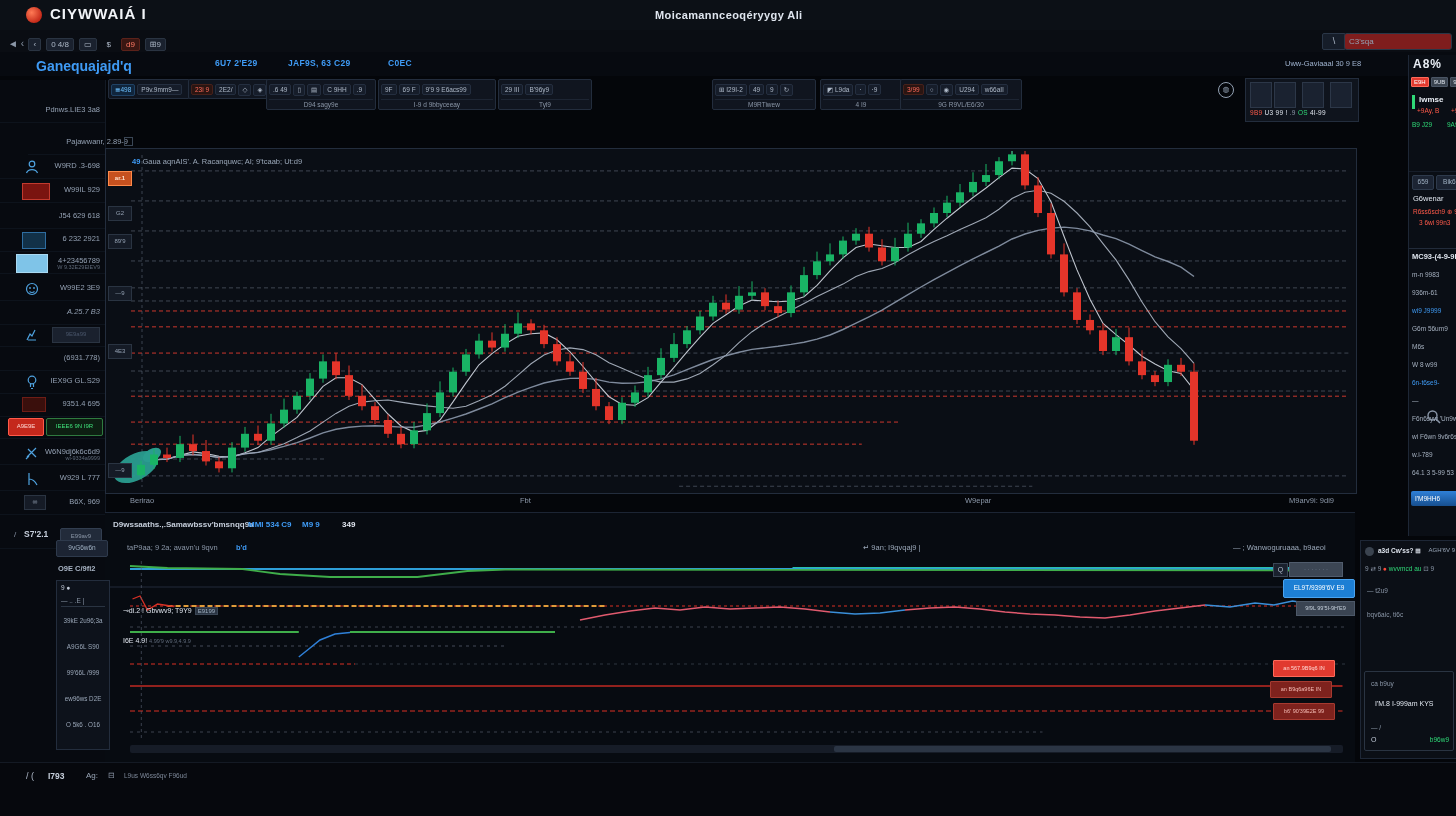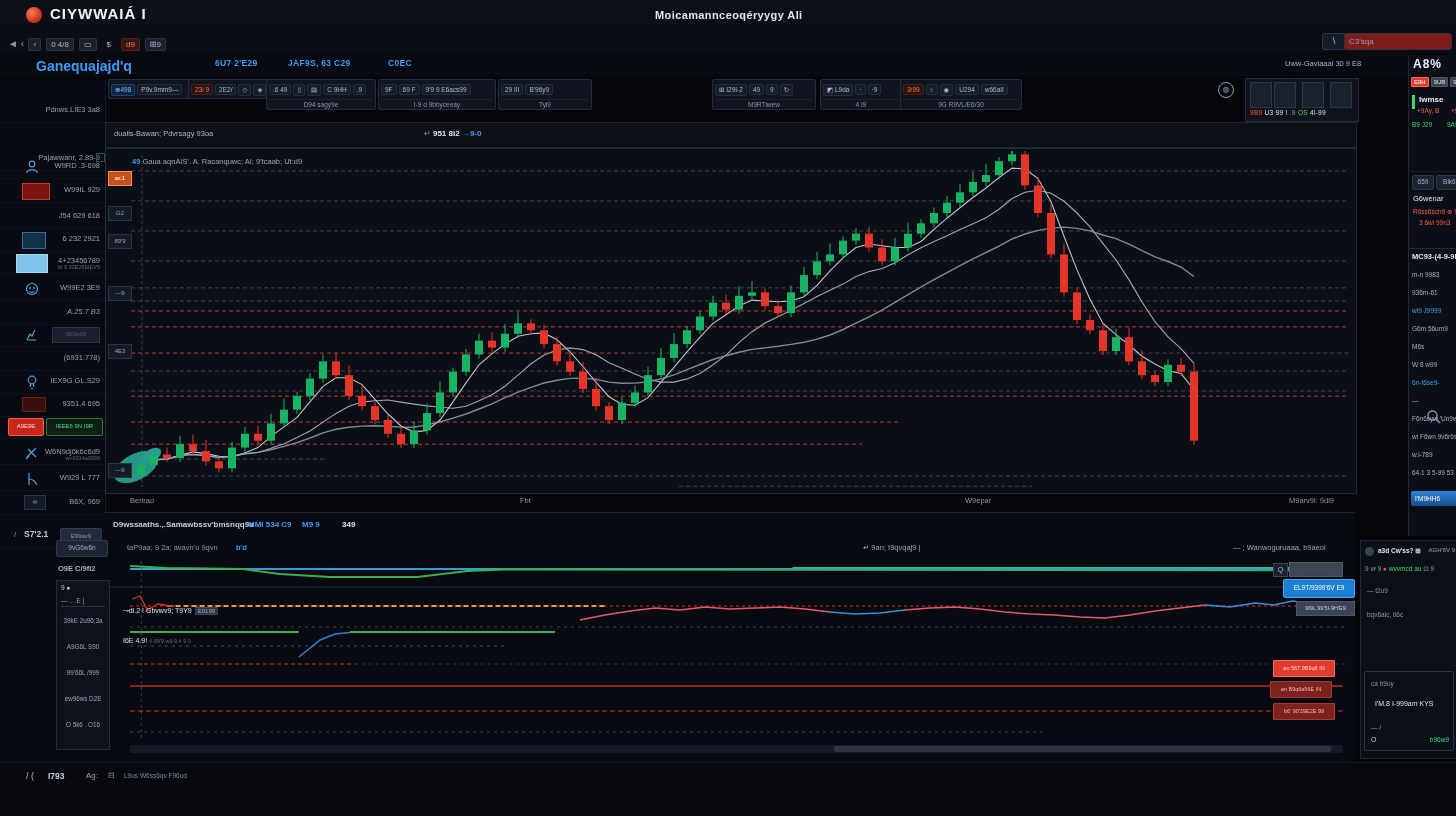--- a/index.html
+++ b/index.html
@@ -222,21 +222,21 @@
     <div class="abs thumb" style="left:28px"></div>
     <div class="abs thumb" style="left:56px"></div>
     <div class="abs thumb" style="left:84px"></div>
     <div class="abs nowrap" id="thumbcap"><span style="color: rgb(255, 90, 74);">9B9 </span><span style="color: rgb(223, 229, 238);">U3 99 ! </span><span style="color: rgb(139, 151, 168);">.9 </span><span style="color: rgb(47, 217, 119);">OS </span><span style="color: rgb(223, 229, 238);">4l-99 </span></div>
   </div>
 
   <div class="abs" id="sidebar">
       <div class="srow" style="top: 20px;">
         <span class="slabel">Pdnws.LIE3 3a8</span>
       </div>
-      <div class="srow" style="top: 68px;">
+      <div class="srow" style="top: 52px; margin-left: 28px;">
         <span class="slabel">Pajawwanr,  2.89-9</span>
         <span class="abs" style="right: 0px; top: 5px; width: 7px; height: 7px; border: 1px solid rgb(58, 70, 85);"></span>
       </div>
       <div class="srow" style="top: 76px;">
         <svg width="16" height="16" class="sicon" style="position:absolute;left:24px;top:3px">
           <circle cx="8" cy="5" r="2.8" fill="none" stroke="#4fa3e0" stroke-width="1.2"></circle>
           <path d="M2.5,14 C4,9.5 12,9.5 13.5,14" fill="none" stroke="#4fa3e0" stroke-width="1.2"></path>
         </svg>
         <span class="slabel">W9RD .3-698</span>
       </div>
@@ -309,28 +309,20 @@
         <div class="abs" style="left: 24px; top: 3px; width: 20px; height: 13px; background: rgb(21, 27, 38); border: 1px solid rgb(42, 52, 66); color: rgb(147, 160, 178); font-size: 7px; text-align: center; line-height: 12px;">∞</div>
         <span class="slabel">B6X, 969</span>
       </div>
       <div class="srow" style="top: 446px;">
         <span class="abs" style="left: 14px; top: 4px; font-size: 8px; color: rgb(139, 151, 168);">/</span>
         <span class="abs" style="left: 24px; top: 3px; font-size: 8.5px; font-weight: bold; color: rgb(198, 207, 220);">S7'2.1</span>
         <div class="abs" style="right: 3px; top: 2px; width: 40px; height: 16px; background: rgb(34, 43, 58); border: 1px solid rgb(50, 62, 80); color: rgb(139, 151, 168); font-size: 6px; text-align: center; line-height: 15px; border-radius: 2px;">E99av9</div>
       </div>
     </div>
 
-  <div class="abs" id="chart-topbar">
-    <div class="abs" id="ct-left">dualis-Bawan; Pdvrsagy 93oa</div>
-    <div class="abs" id="ct-right">
-      <span style="color:#8b97a8">↵</span>
-      <span style="color:#dfe5ee;font-weight:bold">951 8i2</span>
-      <span style="color:#3f9bf5;font-weight:bold">→9-0</span>
-    </div>
-  </div>
 
   <div class="abs" id="chartbox">
     <div class="abs" id="legend">
       <span style="color:#3f9bf5;font-weight:bold">49</span>
       <span>Gaua aqnAIS'. A. Racanquwc; AI; 9'tcaab; Ut:d9</span>
     </div>
     <div id="stripboxes">
         <div class="stripbox orange" style="top: 22px; height: 13px; line-height: 12px;">ar.1</div>
         <div class="stripbox" style="top: 57px; height: 13px; line-height: 12px;">G2</div>
         <div class="stripbox" style="top: 85px; height: 13px; line-height: 12px;">89'9</div>

